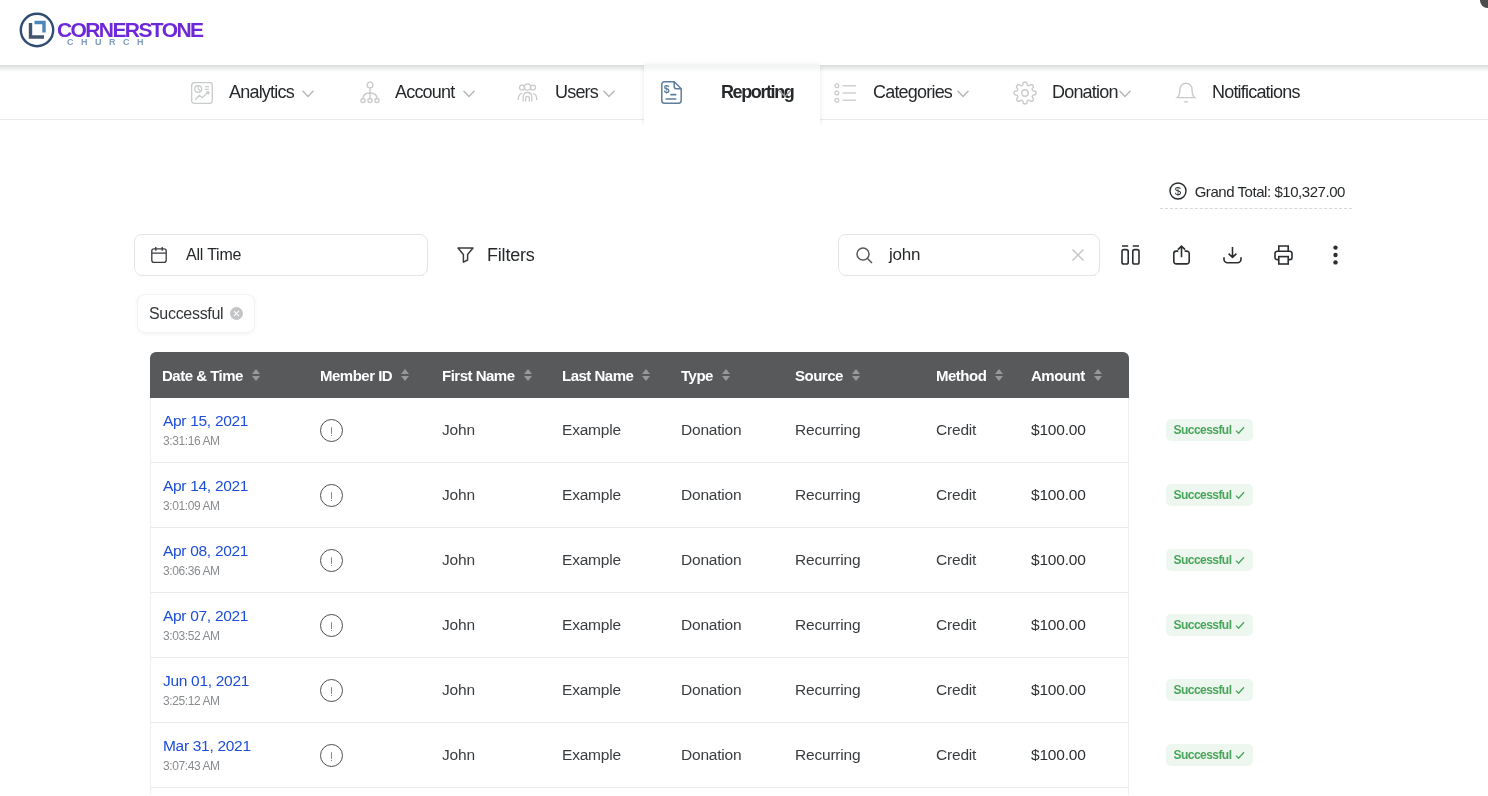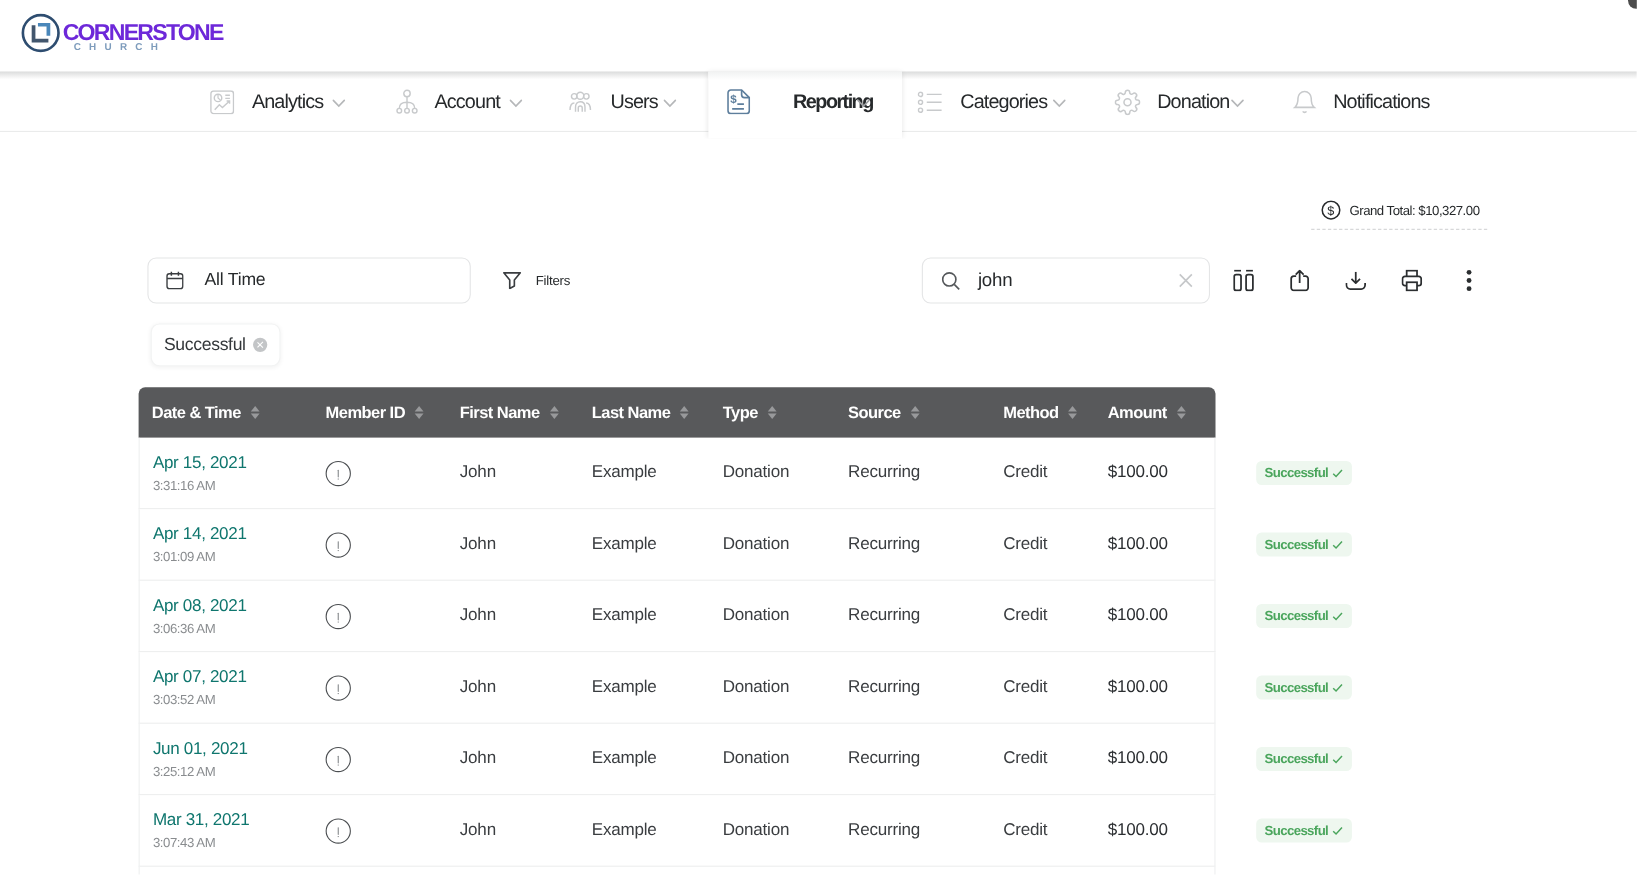--- a/index.html
+++ b/index.html
@@ -25,58 +25,58 @@
 #navtab .mask { position:absolute; left:-5px; top:61px; width:186px; height:6px; background:#fff; }
 .nlbl { position:absolute; top:65px; height:55px; display:flex; align-items:center;
   font-size:18px; letter-spacing:-0.8px; color:#26292b; }
 .nlbl.b { font-weight:bold; letter-spacing:-1.4px;margin-left:21px; }
 .nicon, .tico { position:absolute; }
 
 
 #title { left:132px; top:164px; font-size:33px; font-weight:bold; letter-spacing:-1.7px; line-height:48px; color:#222528; }
 #gtotal { right:136px; top:182px; display:flex; align-items:center;
   padding-bottom:8px; padding-left:9px; padding-right:7px; border-bottom:1px dashed #d7d8d9; }
-#gtotal .txt { font-size:12px; color:#26292b; margin-left:8px; letter-spacing:-0.45px; }
+#gtotal .txt { font-size:15px; color:#26292b; margin-left:8px; letter-spacing:-0.45px; }
 
 
 .ctl-box { position:absolute; top:234px; height:42px; border:1px solid #e4e5e6; border-radius:8px;
   display:flex; align-items:center; background:#fff; }
 #alltime { left:134px; width:294px; }
 #alltime .txt { font-size:16px; margin-left:51px; color:#26292b; letter-spacing:-0.2px; }
 #filters-txt { position:absolute; left:487px; top:234px; height:42px; display:flex; align-items:center;
-  font-size:12px; color:#26292b; letter-spacing:-0.2px; }
+  font-size:18px; color:#26292b; letter-spacing:-0.2px; }
 #search { left:838px; width:262px; }
 #search .txt { font-size:17px; margin-left:50px; color:#26292b; letter-spacing:-0.2px; }
 
 
 #chip { left:137px; top:294px; width:118px; height:39px; background:#fff;
   border:1px solid #f2f3f3; border-radius:8px; box-shadow:0 1px 4px rgba(0,0,0,0.05);
   display:flex; align-items:center; }
 #chip .txt { font-size:16px; color:#33373a; margin-left:11px; letter-spacing:-0.3px; }
 #chip .x { width:13px; height:13px; border-radius:50%; background:#c3c5c7; margin-left:7px;
   position:relative; }
 #chip .x:before, #chip .x:after { content:""; position:absolute; left:6px; top:3px; width:1.4px; height:7px; background:#fff; }
 #chip .x:before { transform:rotate(45deg); }
 #chip .x:after { transform:rotate(-45deg); }
 
 
-#table { left:126px; top:352px; width:979px; }
+#table { left:150px; top:352px; width:979px; }
 #thead { height:46px; background:#58595b; border-radius:6px 6px 0 0;
   display:grid; align-items:center; color:#fff; font-weight:bold; font-size:15px;
   grid-template-columns:170px 122px 120px 119px 114px 141px 95px 135px auto; }
 #thead .hc { display:flex; align-items:center; letter-spacing:-0.5px; }
 .sort { margin-left:9px; display:flex; flex-direction:column; gap:2.5px; }
 .sort i { display:block; width:0; height:0; border-left:4px solid transparent; border-right:4px solid transparent; }
 .sort .up { border-bottom:5px solid #98999b; }
 .sort .dn { border-top:5px solid #98999b; }
 .row { height:65px; border-bottom:1px solid #eaebec; border-left:1px solid #eeeff0; border-right:1px solid #eeeff0;
   display:grid; align-items:center;
   grid-template-columns:169px 122px 120px 119px 114px 141px 95px 135px auto;
   font-size:15.5px; color:#3a3d40; letter-spacing:-0.2px; background:#fff; }
-.row .d { font-size:15.5px; color:#0f766e; letter-spacing:-0.3px; }
+.row .d { font-size:15.5px; color:#1d4ed8; letter-spacing:-0.3px; }
 .row .t { font-size:12px; color:#898c8f; margin-top:4px; letter-spacing:-0.4px; }
 .row .amt { font-weight:normal; color:#2c2f32; letter-spacing:-0.2px; }
 .badge { margin-left:auto; margin-right:12px; width:87px; height:22px; border-radius:5px;
   background:#eef7ef; color:#4aa55c; font-size:12px; font-weight:bold;
   display:flex; align-items:center; justify-content:center; letter-spacing:-0.55px; }
 .badge svg { margin-left:4px; }
 .mcirc { width:23px; height:23px; border-radius:50%; border:1.5px solid #4b4e51;
   display:flex; align-items:center; justify-content:center; }
 .mcirc .bar { width:1.8px; height:7px; background:#85888b; border-radius:1px; }
 .mcirc .dot { position:absolute; margin-top:11px; width:1.8px; height:1.8px; background:#85888b; }

